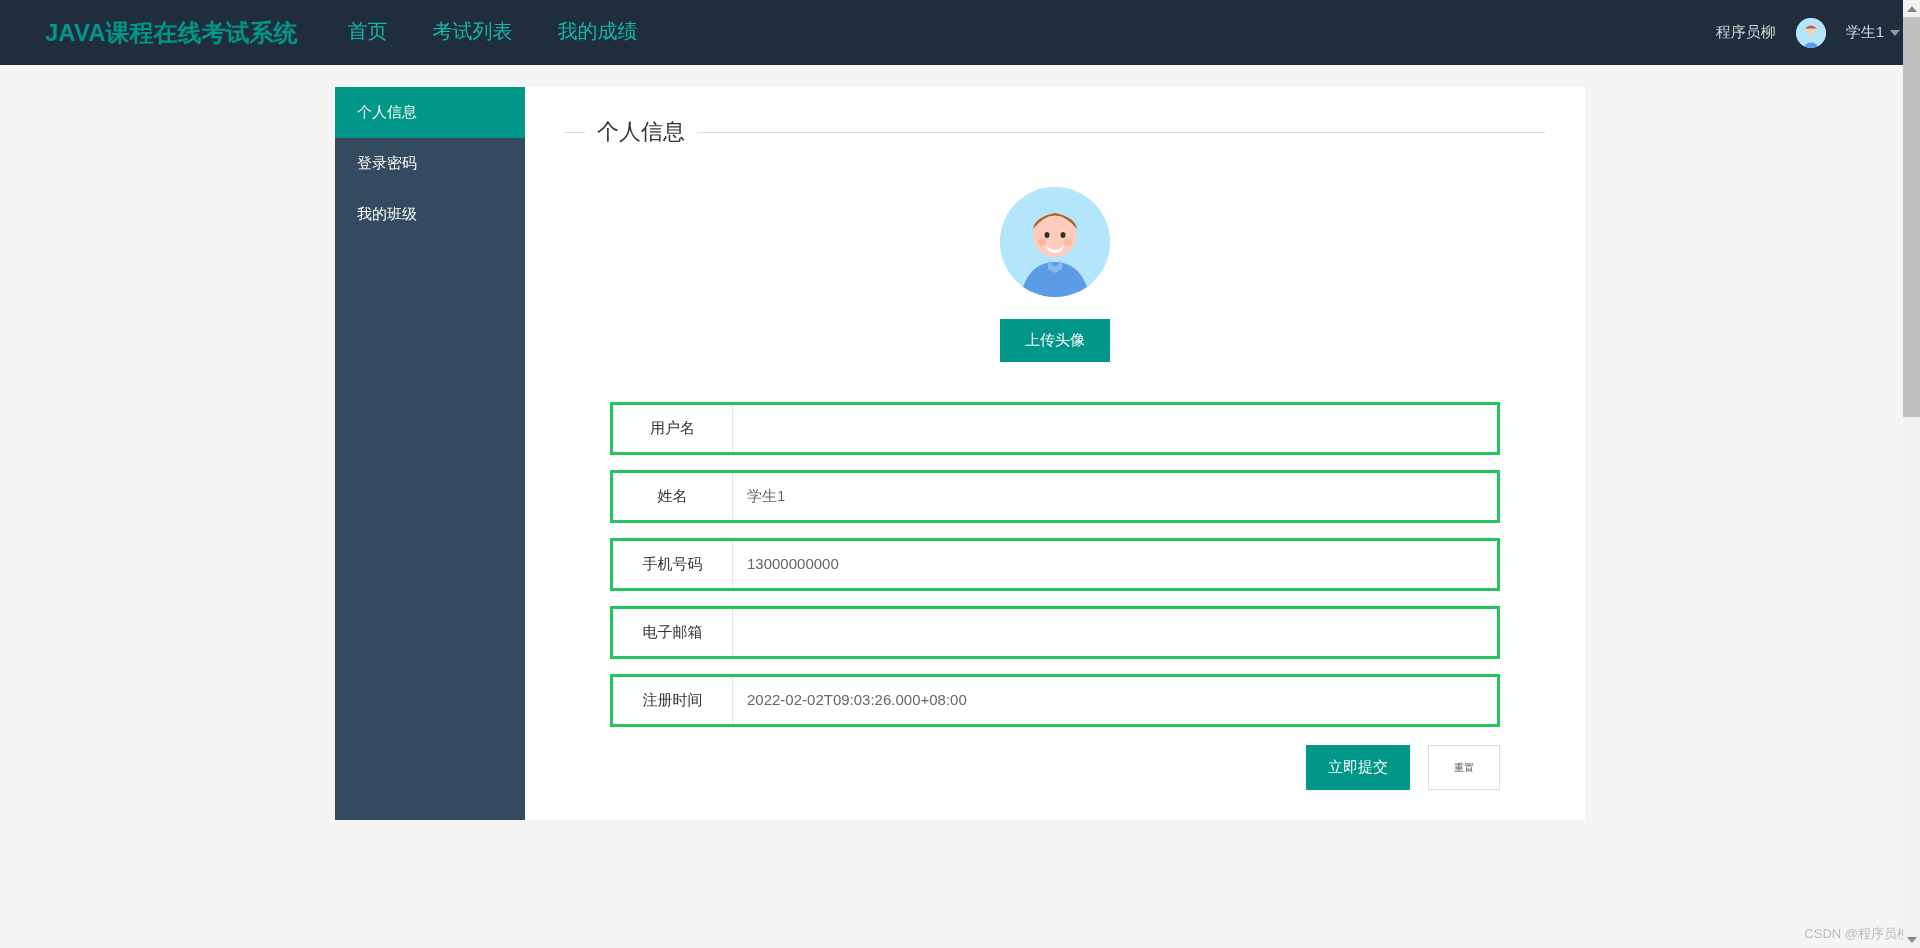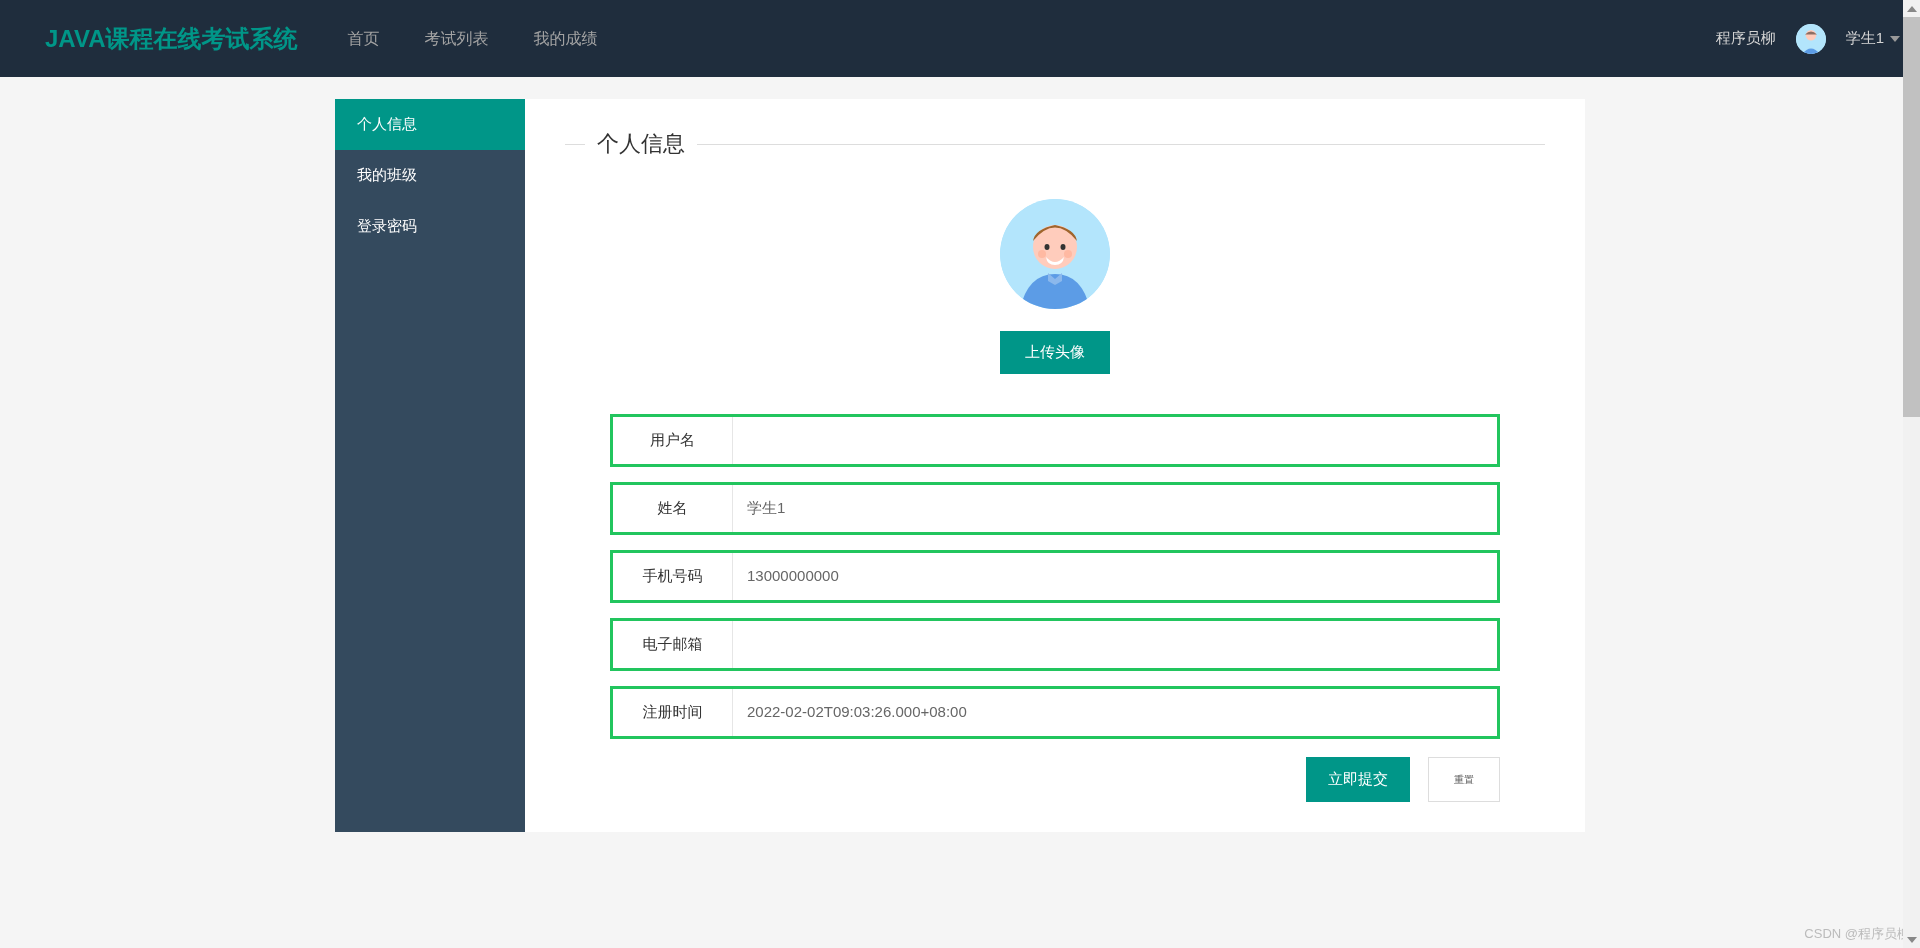--- a/index.html
+++ b/index.html
@@ -7,43 +7,44 @@
       padding: 0;
       box-sizing: border-box;
     }
     body {
       font-family: "Helvetica Neue", Helvetica, "PingFang SC", "Microsoft YaHei", Arial, sans-serif;
       background: #f5f5f5;
       font-size: 14px;
     }
     .navbar {
       background: #1f2d3d;
-      height: 77px;
+      height: 65px;
       display: flex;
       align-items: center;
       padding: 0 20px;
       color: #fff;
     }
     .brand {
       color: #009688;
       font-size: 24px;
       font-weight: bold;
       margin-right: 30px;
       margin-left: 25px;
     }
     .nav-items {
       display: flex;
       gap: 5px;
     }
     .nav-item {
-      color: #a3a3a3;
+      color: #14b8a6;
       padding: 0 20px;
       line-height: 65px;
       cursor: pointer;
-      font-size: 16px;
+      font-size: 20px;
+      font-family: Liberation Mono, monospace;
     }
     .nav-right {
       margin-left: auto;
       display: flex;
       align-items: center;
       gap: 20px;
     }
     .nav-link {
       color: #d4d4d4;
       cursor: pointer;
@@ -255,24 +256,24 @@
     </div>
   </div>
 </div>
 
 <div class="container">
   <div class="sidebar">
     <div class="sidebar-item active">
       <span>个人信息</span>
     </div>
     <div class="sidebar-item">
+      <span>登录密码</span>
+    </div>
+    <div class="sidebar-item">
       <span>我的班级</span>
-    </div>
-    <div class="sidebar-item">
-      <span>登录密码</span>
     </div>
   </div>
 
   <div class="main-content">
     <div class="section-header">
       <div class="section-line-left"></div>
       <div class="section-title">个人信息</div>
       <div class="section-line-right"></div>
     </div>
 

